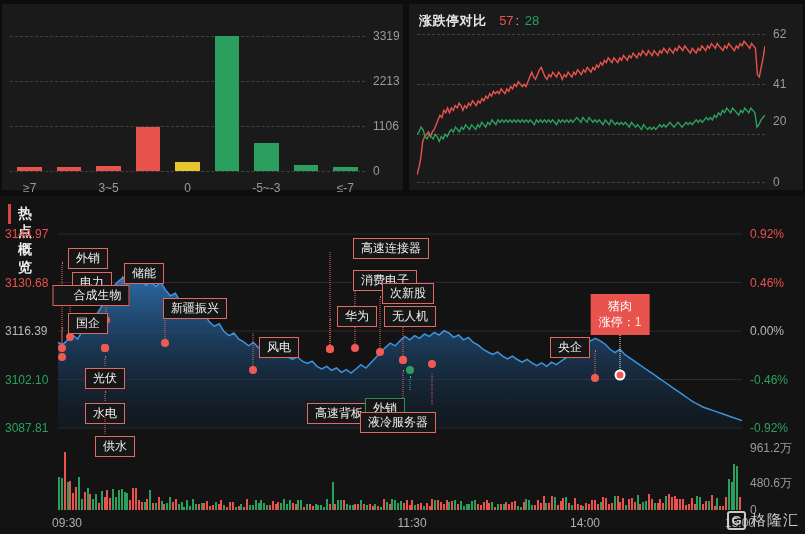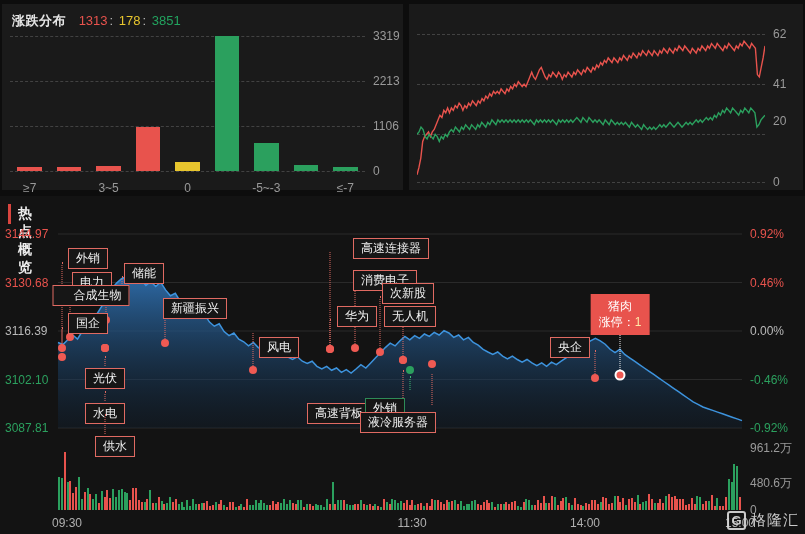--- a/index.html
+++ b/index.html
@@ -101,26 +101,20 @@
   #wm-text { color:#d8d8d8; font-size:15px; letter-spacing:1px; }
 </style>
 </head>
 <body>
 
 <div id="app">
 
   <div class="top-row">
 
     <div class="panel" id="panel-dist">
-      <div class="panel-head">
-        <span class="ttl">涨跌分布</span>
-        <span class="v-up">1313</span><span class="sep">:</span>
-        <span class="v-flat">178</span><span class="sep">:</span>
-        <span class="v-dn">3851</span>
-      </div>
       <div class="plot" id="dist-plot" style="left:8px; top:32px; width:355px; height:135px;">
           <div class="gridline" style="top: 0px; width: 355px;"></div>
           <div class="gridline" style="top: 44.9864px; width: 355px;"></div>
           <div class="gridline" style="top: 90.0136px; width: 355px;"></div>
           <div class="gridline" style="top: 135px; width: 355px;"></div>
           <div class="bar up" style="left: 7.49444px; width: 24.4556px; height: 4px;"></div>
           <div class="bar up" style="left: 46.9389px; width: 24.4556px; height: 4px;"></div>
           <div class="bar up" style="left: 86.3833px; width: 24.4556px; height: 5.28774px;"></div>
           <div class="bar up" style="left: 125.828px; width: 24.4556px; height: 44.3356px;"></div>
           <div class="bar flat" style="left: 165.272px; width: 24.4556px; height: 8.7451px;"></div>
@@ -138,20 +132,25 @@
       <div id="dist-xlabs">
           <div class="xlab" style="left: 27.7222px; top: 177px;">≥7</div>
           <div class="xlab" style="left: 106.611px; top: 177px;">3~5</div>
           <div class="xlab" style="left: 185.5px; top: 177px;">0</div>
           <div class="xlab" style="left: 264.389px; top: 177px;">-5~-3</div>
           <div class="xlab" style="left: 343.278px; top: 177px;">≤-7</div>
         </div>
     </div>
 
     <div class="panel" id="panel-limit">
+      <div class="panel-head">
+        <span class="ttl">涨跌停对比</span>
+        <span class="v-up">57</span><span class="sep">:</span>
+        <span class="v-dn">28</span>
+      </div>
       <div class="plot" id="limit-plot" style="left:8px; top:30px; width:348px; height:148px;">
           <div class="gridline" style="top: 0px; width: 348px;"></div>
           <div class="gridline" style="top: 50.129px; width: 348px;"></div>
           <div class="gridline" style="top: 100.258px; width: 348px;"></div>
           <div class="gridline" style="top: 148px; width: 348px;"></div>
           <svg width="348" height="148" style="position: absolute; left: 0px; top: 0px;">
             <polyline points="0.0,140.8 1.9,133.7 3.8,124.1 5.7,107.4 7.6,102.6 9.6,100.3 11.5,97.9 13.4,102.6 15.3,97.9 17.2,95.5 19.1,90.7 21.0,85.9 22.9,81.2 24.9,83.5 26.8,76.4 28.7,78.8 30.6,74.0 32.5,78.8 34.4,74.0 36.3,76.4 38.2,71.6 40.2,74.0 42.1,69.2 44.0,71.6 45.9,76.4 47.8,71.6 49.7,74.0 51.6,69.2 53.5,71.6 55.5,66.8 57.4,69.2 59.3,71.6 61.2,66.8 63.1,69.2 65.0,64.5 66.9,66.8 68.8,62.1 70.7,64.5 72.7,59.7 74.6,62.1 76.5,57.3 78.4,59.7 80.3,57.3 82.2,59.7 84.1,54.9 86.0,57.3 88.0,59.7 89.9,54.9 91.8,57.3 93.7,52.5 95.6,54.9 97.5,50.1 99.4,52.5 101.3,47.7 103.3,50.1 105.2,52.5 107.1,50.1 109.0,52.5 110.9,47.7 112.8,43.0 114.7,38.2 116.6,43.0 118.5,45.4 120.5,40.6 122.4,35.8 124.3,33.4 126.2,38.2 128.1,43.0 130.0,45.4 131.9,40.6 133.8,43.0 135.8,38.2 137.7,40.6 139.6,43.0 141.5,38.2 143.4,40.6 145.3,45.4 147.2,40.6 149.1,43.0 151.1,38.2 153.0,40.6 154.9,43.0 156.8,38.2 158.7,40.6 160.6,35.8 162.5,38.2 164.4,40.6 166.4,35.8 168.3,38.2 170.2,33.4 172.1,35.8 174.0,38.2 175.9,33.4 177.8,35.8 179.7,31.0 181.6,33.4 183.6,28.6 185.5,31.0 187.4,26.3 189.3,28.6 191.2,23.9 193.1,26.3 195.0,28.6 196.9,23.9 198.9,26.3 200.8,28.6 202.7,23.9 204.6,26.3 206.5,21.5 208.4,23.9 210.3,26.3 212.2,21.5 214.2,23.9 216.1,19.1 218.0,21.5 219.9,23.9 221.8,19.1 223.7,21.5 225.6,16.7 227.5,19.1 229.5,21.5 231.4,16.7 233.3,19.1 235.2,21.5 237.1,16.7 239.0,19.1 240.9,21.5 242.8,16.7 244.7,19.1 246.7,14.3 248.6,16.7 250.5,19.1 252.4,14.3 254.3,16.7 256.2,19.1 258.1,14.3 260.0,16.7 262.0,11.9 263.9,14.3 265.8,16.7 267.7,11.9 269.6,14.3 271.5,16.7 273.4,19.1 275.3,14.3 277.3,16.7 279.2,19.1 281.1,14.3 283.0,16.7 284.9,11.9 286.8,14.3 288.7,16.7 290.6,11.9 292.5,14.3 294.5,9.5 296.4,11.9 298.3,14.3 300.2,9.5 302.1,11.9 304.0,14.3 305.9,16.7 307.8,11.9 309.8,14.3 311.7,9.5 313.6,11.9 315.5,14.3 317.4,16.7 319.3,11.9 321.2,14.3 323.1,9.5 325.1,11.9 327.0,7.2 328.9,9.5 330.8,11.9 332.7,14.3 334.6,9.5 336.5,11.9 338.4,14.3 340.4,40.6 342.3,43.0 344.2,33.4 346.1,23.9 348.0,11.9" fill="none" stroke="#e8534d" stroke-width="1.4"></polyline>
             <polyline points="0.0,100.3 2.0,97.9 4.0,93.1 6.1,95.5 8.1,102.6 10.1,105.0 12.1,100.3 14.2,102.6 16.2,105.0 18.2,100.3 20.2,102.6 22.3,107.4 24.3,102.6 26.3,105.0 28.3,100.3 30.3,102.6 32.4,97.9 34.4,95.5 36.4,97.9 38.4,93.1 40.5,95.5 42.5,97.9 44.5,93.1 46.5,95.5 48.6,90.7 50.6,93.1 52.6,95.5 54.6,90.7 56.7,93.1 58.7,95.5 60.7,90.7 62.7,93.1 64.7,88.3 66.8,90.7 68.8,93.1 70.8,88.3 72.8,90.7 74.9,85.9 76.9,88.3 78.9,90.7 80.9,85.9 83.0,88.3 85.0,85.9 87.0,88.3 89.0,85.9 91.0,88.3 93.1,85.9 95.1,88.3 97.1,85.9 99.1,88.3 101.2,85.9 103.2,88.3 105.2,85.9 107.2,88.3 109.3,85.9 111.3,88.3 113.3,85.9 115.3,88.3 117.3,90.7 119.4,85.9 121.4,88.3 123.4,85.9 125.4,88.3 127.5,85.9 129.5,88.3 131.5,85.9 133.5,88.3 135.6,85.9 137.6,88.3 139.6,90.7 141.6,85.9 143.7,88.3 145.7,85.9 147.7,88.3 149.7,85.9 151.7,88.3 153.8,85.9 155.8,88.3 157.8,85.9 159.8,83.5 161.9,85.9 163.9,88.3 165.9,83.5 167.9,85.9 170.0,88.3 172.0,83.5 174.0,85.9 176.0,88.3 178.0,85.9 180.1,88.3 182.1,85.9 184.1,88.3 186.1,90.7 188.2,85.9 190.2,88.3 192.2,90.7 194.2,85.9 196.3,88.3 198.3,90.7 200.3,88.3 202.3,90.7 204.3,88.3 206.4,90.7 208.4,88.3 210.4,90.7 212.4,93.1 214.5,88.3 216.5,90.7 218.5,93.1 220.5,90.7 222.6,93.1 224.6,95.5 226.6,90.7 228.6,93.1 230.7,95.5 232.7,93.1 234.7,95.5 236.7,93.1 238.7,95.5 240.8,93.1 242.8,90.7 244.8,93.1 246.8,90.7 248.9,93.1 250.9,90.7 252.9,88.3 254.9,90.7 257.0,93.1 259.0,90.7 261.0,88.3 263.0,90.7 265.0,93.1 267.1,90.7 269.1,88.3 271.1,90.7 273.1,88.3 275.2,90.7 277.2,88.3 279.2,85.9 281.2,88.3 283.3,85.9 285.3,88.3 287.3,85.9 289.3,83.5 291.3,85.9 293.4,83.5 295.4,85.9 297.4,81.2 299.4,83.5 301.5,78.8 303.5,81.2 305.5,76.4 307.5,78.8 309.6,74.0 311.6,76.4 313.6,78.8 315.6,74.0 317.7,76.4 319.7,78.8 321.7,81.2 323.7,76.4 325.7,78.8 327.8,74.0 329.8,76.4 331.8,78.8 333.8,74.0 335.9,76.4 337.9,78.8 339.9,93.1 341.9,90.7 344.0,85.9 346.0,83.5 348.0,81.2" fill="none" stroke="#2ba05e" stroke-width="1.4"></polyline>
           </svg>
         </div>

